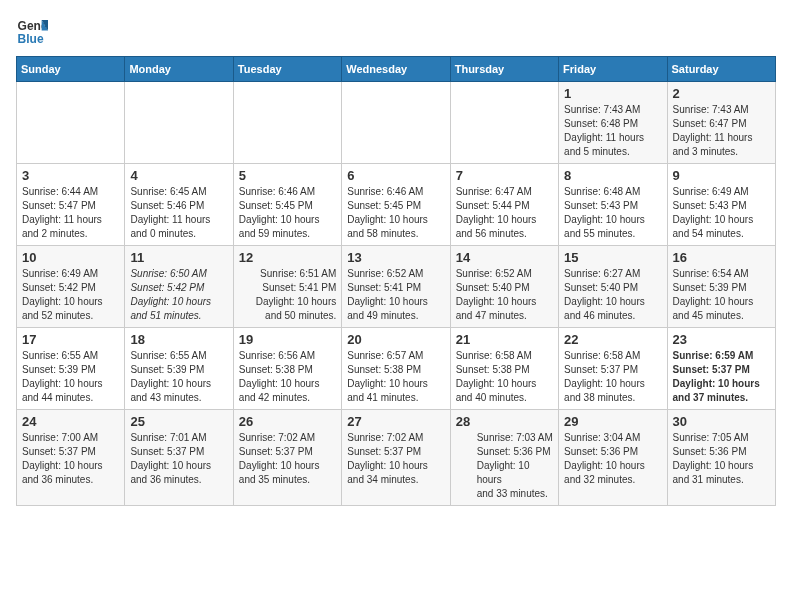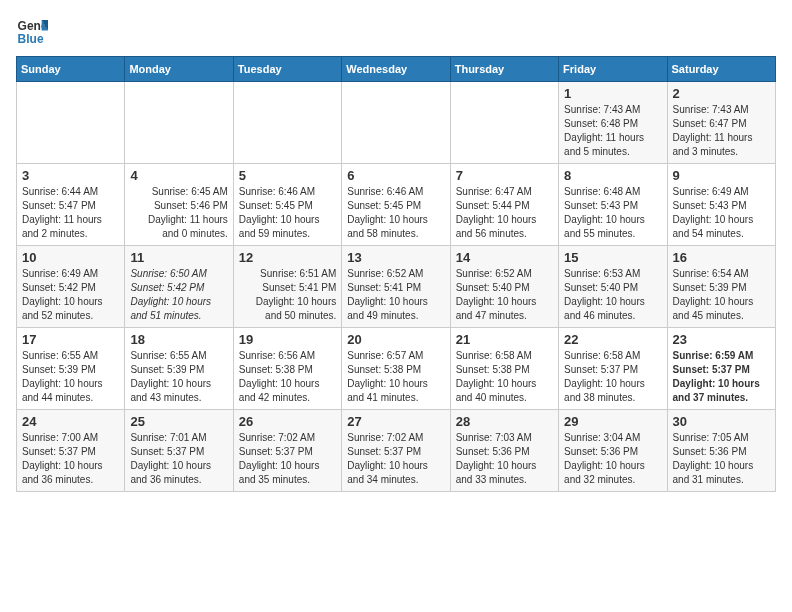--- a/index.html
+++ b/index.html
@@ -138,21 +138,21 @@
       <tr>
         <td>
           <span class="day-num">3</span>
           <div class="day-info" style="white-space: pre-line;">Sunrise: 6:44 AM
 Sunset: 5:47 PM
 Daylight: 11 hours
 and 2 minutes.</div>
         </td>
         <td>
           <span class="day-num">4</span>
-          <div class="day-info" style="white-space: pre-line; text-align: right;">Sunrise: 6:45 AM
+          <div class="day-info" style="white-space: pre-line;">Sunrise: 6:45 AM
 Sunset: 5:46 PM
 Daylight: 11 hours
 and 0 minutes.</div>
         </td>
         <td>
           <span class="day-num">5</span>
           <div class="day-info" style="white-space: pre-line;">Sunrise: 6:46 AM
 Sunset: 5:45 PM
 Daylight: 10 hours
 and 59 minutes.</div>
@@ -217,21 +217,21 @@
         </td>
         <td>
           <span class="day-num">14</span>
           <div class="day-info" style="white-space: pre-line;">Sunrise: 6:52 AM
 Sunset: 5:40 PM
 Daylight: 10 hours
 and 47 minutes.</div>
         </td>
         <td>
           <span class="day-num">15</span>
-          <div class="day-info" style="white-space: pre-line;">Sunrise: 6:53 AM
+          <div class="day-info" style="white-space: pre-line;">Sunrise: 6:27 AM
 Sunset: 5:40 PM
 Daylight: 10 hours
 and 46 minutes.</div>
         </td>
         <td>
           <span class="day-num">16</span>
           <div class="day-info" style="white-space: pre-line;">Sunrise: 6:54 AM
 Sunset: 5:39 PM
 Daylight: 10 hours
 and 45 minutes.</div>
@@ -312,21 +312,21 @@
         </td>
         <td>
           <span class="day-num">27</span>
           <div class="day-info" style="white-space: pre-line;">Sunrise: 7:02 AM
 Sunset: 5:37 PM
 Daylight: 10 hours
 and 34 minutes.</div>
         </td>
         <td>
           <span class="day-num">28</span>
-          <div class="day-info" style="white-space: pre-line;">Sunrise: 7:03 AM
+          <div class="day-info" style="white-space: pre-line; margin-left: 21px;">Sunrise: 7:03 AM
 Sunset: 5:36 PM
 Daylight: 10 hours
 and 33 minutes.</div>
         </td>
         <td>
           <span class="day-num">29</span>
           <div class="day-info" style="white-space: pre-line;">Sunrise: 3:04 AM
 Sunset: 5:36 PM
 Daylight: 10 hours
 and 32 minutes.</div>

